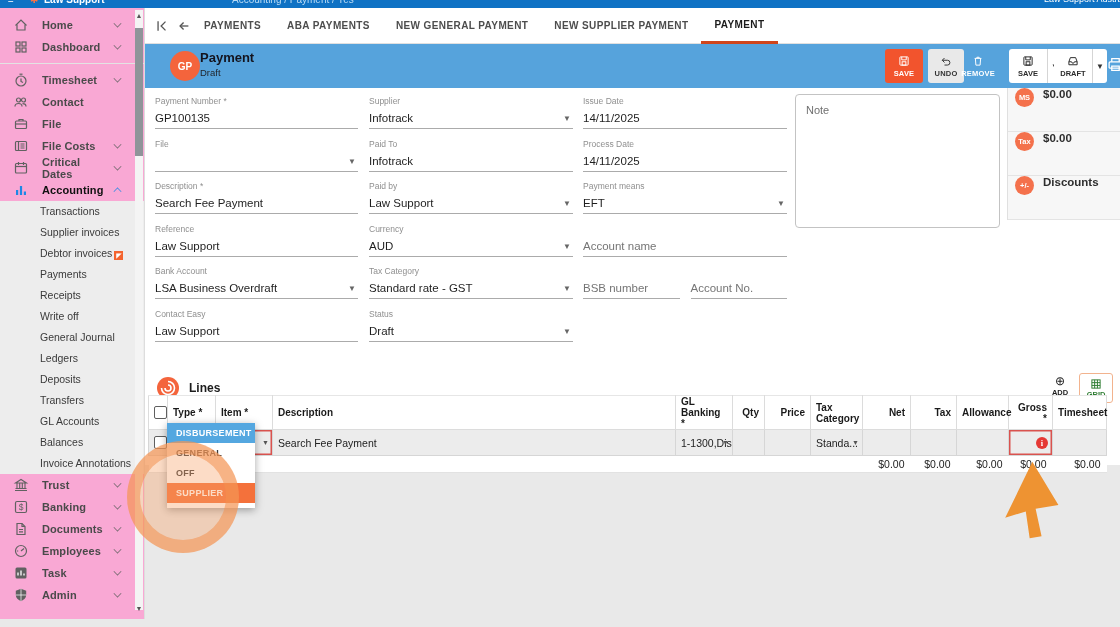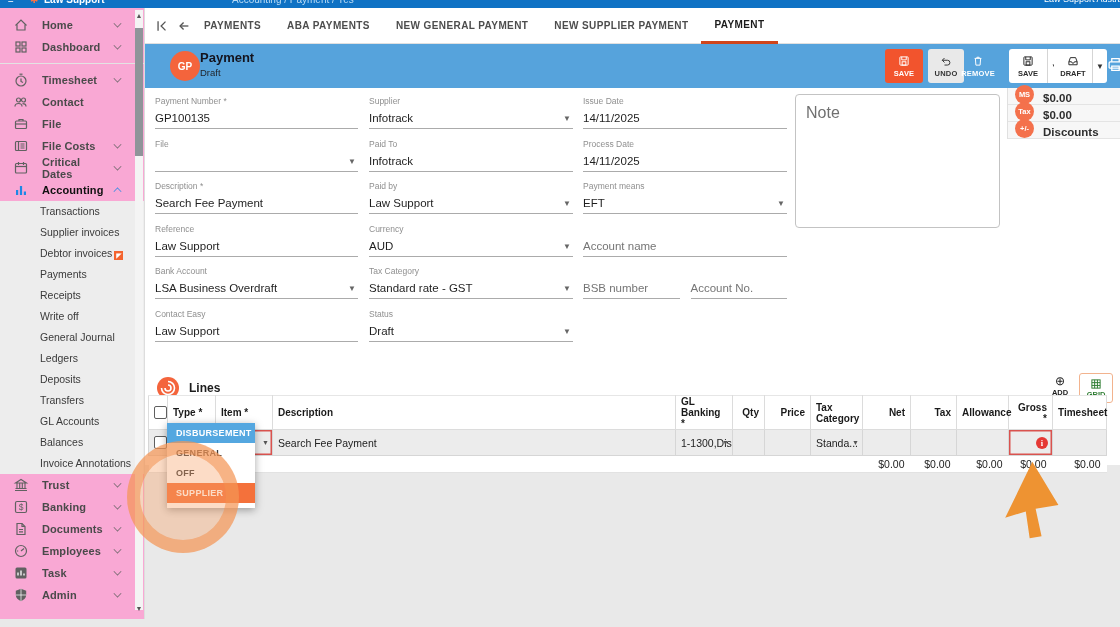--- a/index.html
+++ b/index.html
@@ -69,25 +69,25 @@
   .field { height:42.5px; position:relative; }
   .flabel { font-size:8.5px; color:#8F8F8F; height:12px; }
   .fvalue { font-size:11.5px; color:#1F1F1F; height:17px; margin-top:4px; white-space:nowrap; }
   .fvalue.ph { color:#757575; }
   .funderline { border-bottom:1px solid #ABABAB; }
   .fcaret { position:absolute; right:2px; top:18px; font-size:8px; color:#666; }
   .fpair { display:flex; gap:11px; }
   .fpair > div { flex:1; position:relative; }
 
   
-  #notebox { position:absolute; left:650px; top:6px; width:205px; height:134px; border:1px solid #C3C3C3; border-radius:4px; padding:9px 10px; font-size:16px; color:#707070; }
+  #notebox { position:absolute; left:650px; top:6px; width:205px; height:134px; border:1px solid #C3C3C3; border-radius:4px; padding:9px 10px; font-size:11px; color:#707070; }
 
   
   #summary { position:absolute; left:862px; top:80px; width:113px; background:#F7F7F7; border-left:1px solid #E0E0E0; }
-  .sumrow { height:17px; display:flex; align-items:flex-end; border-bottom:1px solid #E4E4E4; background:#F7F7F7; padding-left:7px; cursor:pointer; }
+  .sumrow { height:44px; display:flex; align-items:flex-start; border-bottom:1px solid #E4E4E4; background:#F7F7F7; padding-left:7px; cursor:pointer; }
   .sumbadge { width:19px; height:19px; border-radius:50%; background:#F4714C; color:#fff; font-size:7.5px; font-weight:700; display:flex; align-items:center; justify-content:center; flex:0 0 19px; }
   .sumtext { margin-left:9px; font-size:11.5px; font-weight:700; color:#2E2E2E; }
 
   
   #linespanel { position:absolute; left:0; top:357px; width:975px; height:100px; background:#fff; }
   #lines-hdr { position:absolute; left:0; top:8px; width:841px; height:30px; }
   #lines-ico { position:absolute; left:12px; top:4px; width:22px; height:22px; border-radius:50%; background:#F4643C; display:flex; align-items:center; justify-content:center; }
   #lines-title { position:absolute; left:44px; top:8px; font-size:12px; font-weight:700; color:#1C1C1C; }
   #btn-add { position:absolute; left:899px; top:2px; width:32px; height:27px; display:flex; flex-direction:column; align-items:center; color:#1C1C1C; cursor:pointer; }
   #btn-add .plus { font-size:12px; line-height:13px; }

